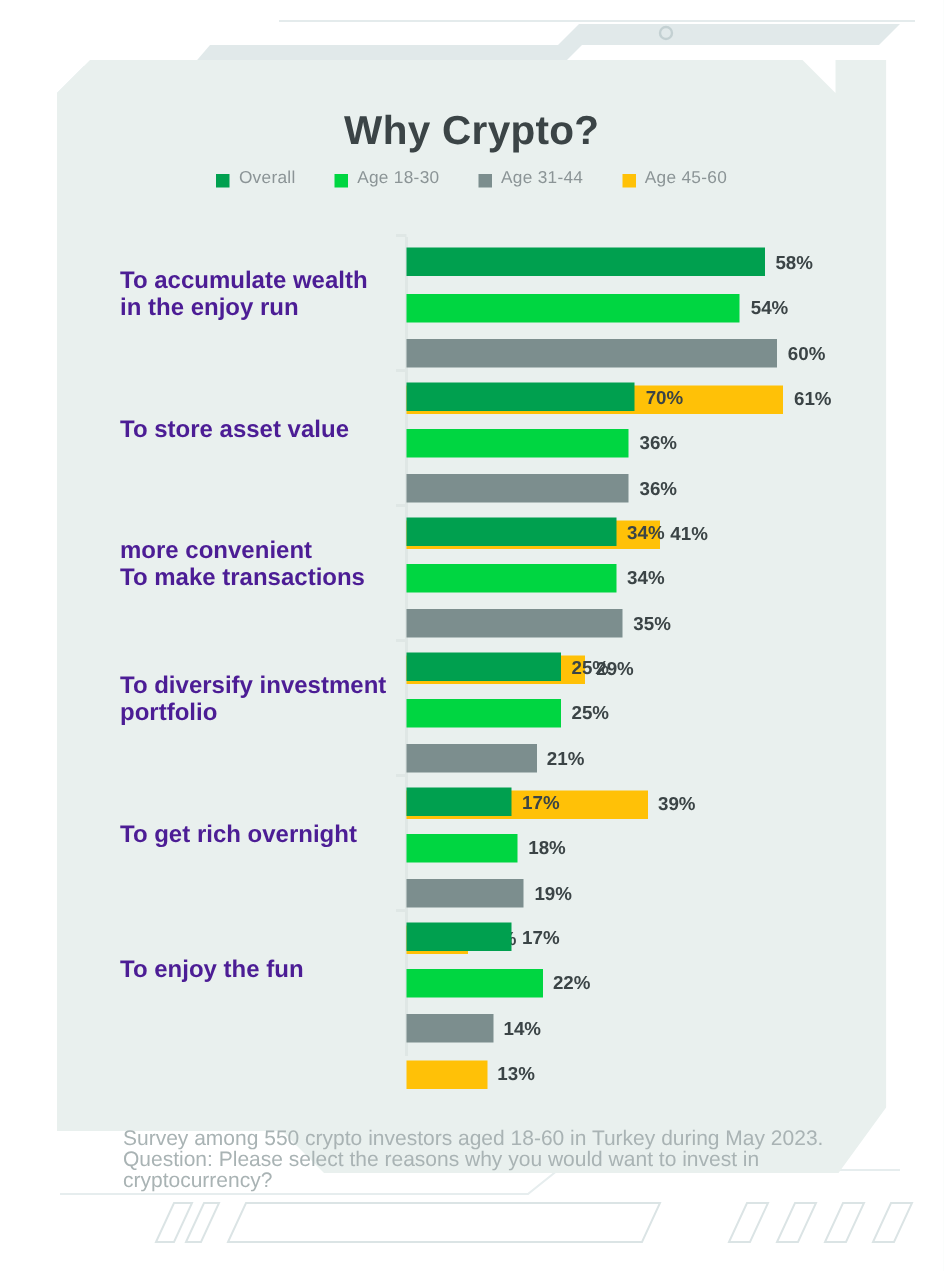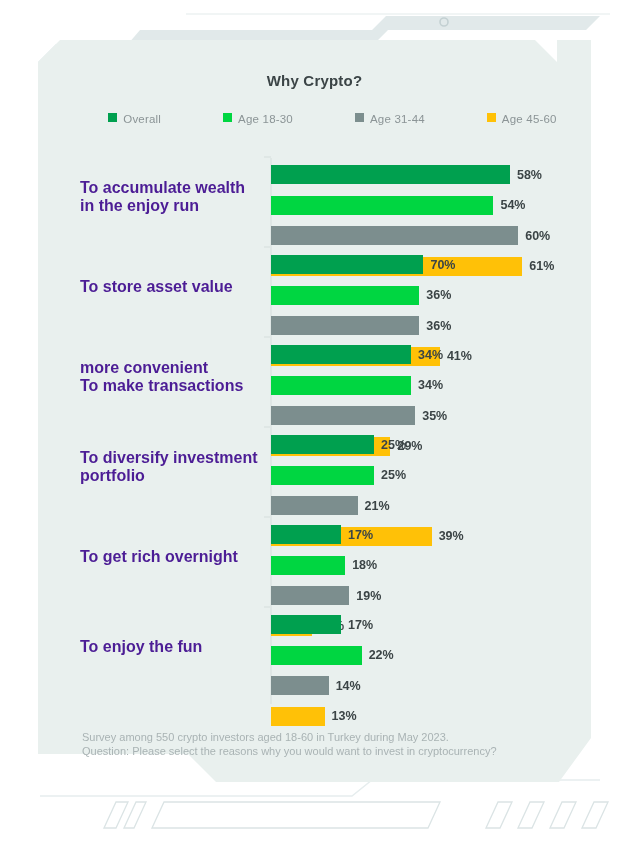--- a/index.html
+++ b/index.html
@@ -52,46 +52,45 @@
     height: 742px;
   }
 
   
   .chart-title {
     position: absolute;
     top: 32px;
     left: 0;
     width: 553px;
     text-align: center;
-    font-size: 15px;
+    font-size: 27px;
     font-weight: bold;
     color: #3b4446;
     letter-spacing: 0.2px;
   }
 
   
   .legend {
     position: absolute;
     top: 73px;
     left: 0;
     width: 553px;
     display: flex;
     justify-content: center;
     align-items: center;
     gap: 26px;
   }
   .legend-item {
     display: flex;
-    align-items: flex-start;
+    align-items: flex-end;
     gap: 6px;
     font-size: 11.5px;
     color: #8b9496;
     font-weight: normal;
     letter-spacing: 0.2px;
-    margin-left: 36px;
   }
   .legend-swatch {
     width: 9px;
     height: 9px;
     display: inline-block;
     flex: 0 0 auto;
   }
 
   
   .plot {
@@ -163,23 +162,23 @@
     font-weight: bold;
     color: #3b4446;
     margin-left: 7px;
     white-space: nowrap;
   }
 
   
   .footer {
     position: absolute;
     left: 44px;
-    top: 690px;
+    top: 711px;
     width: 470px;
-    font-size: 11px;
+    font-size: 14px;
     line-height: 14px;
     color: #a9b3b4;
   }
   .footer-line { display: block; }
 </style>
 </head>
 <body>
 
 <div id="root">
 

